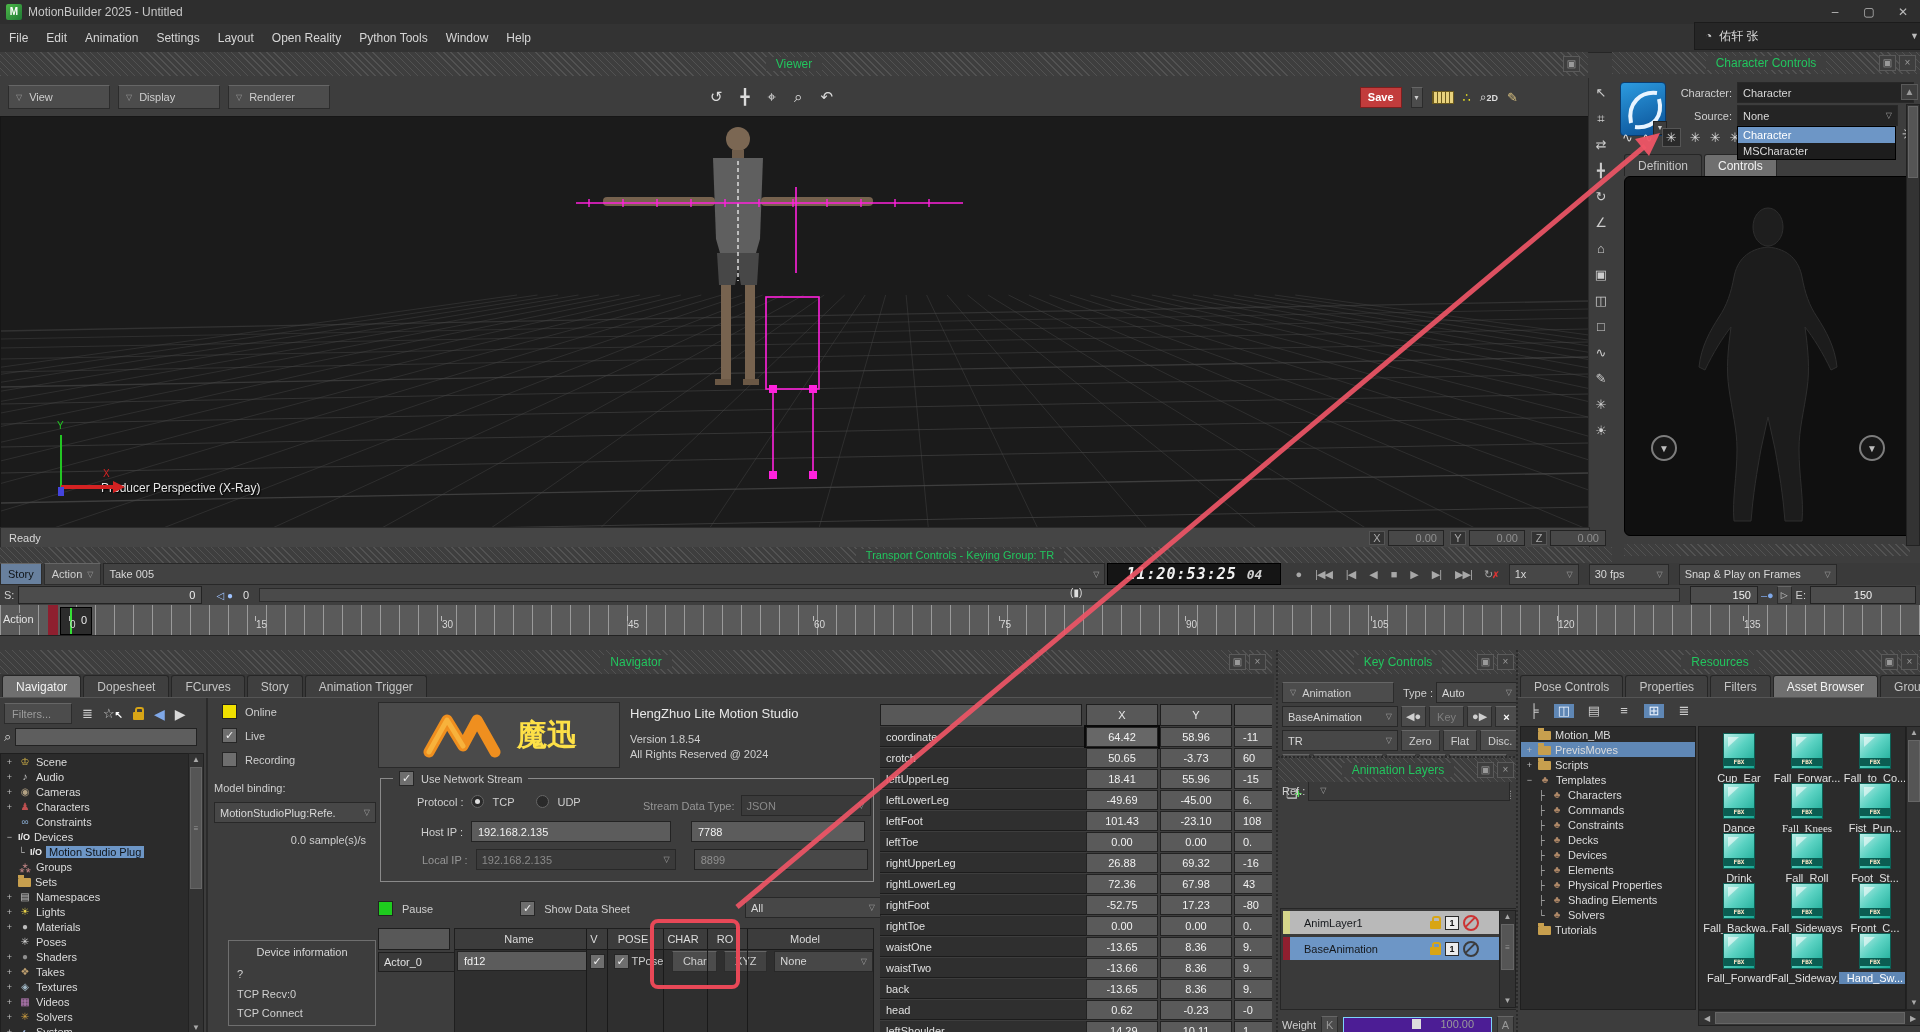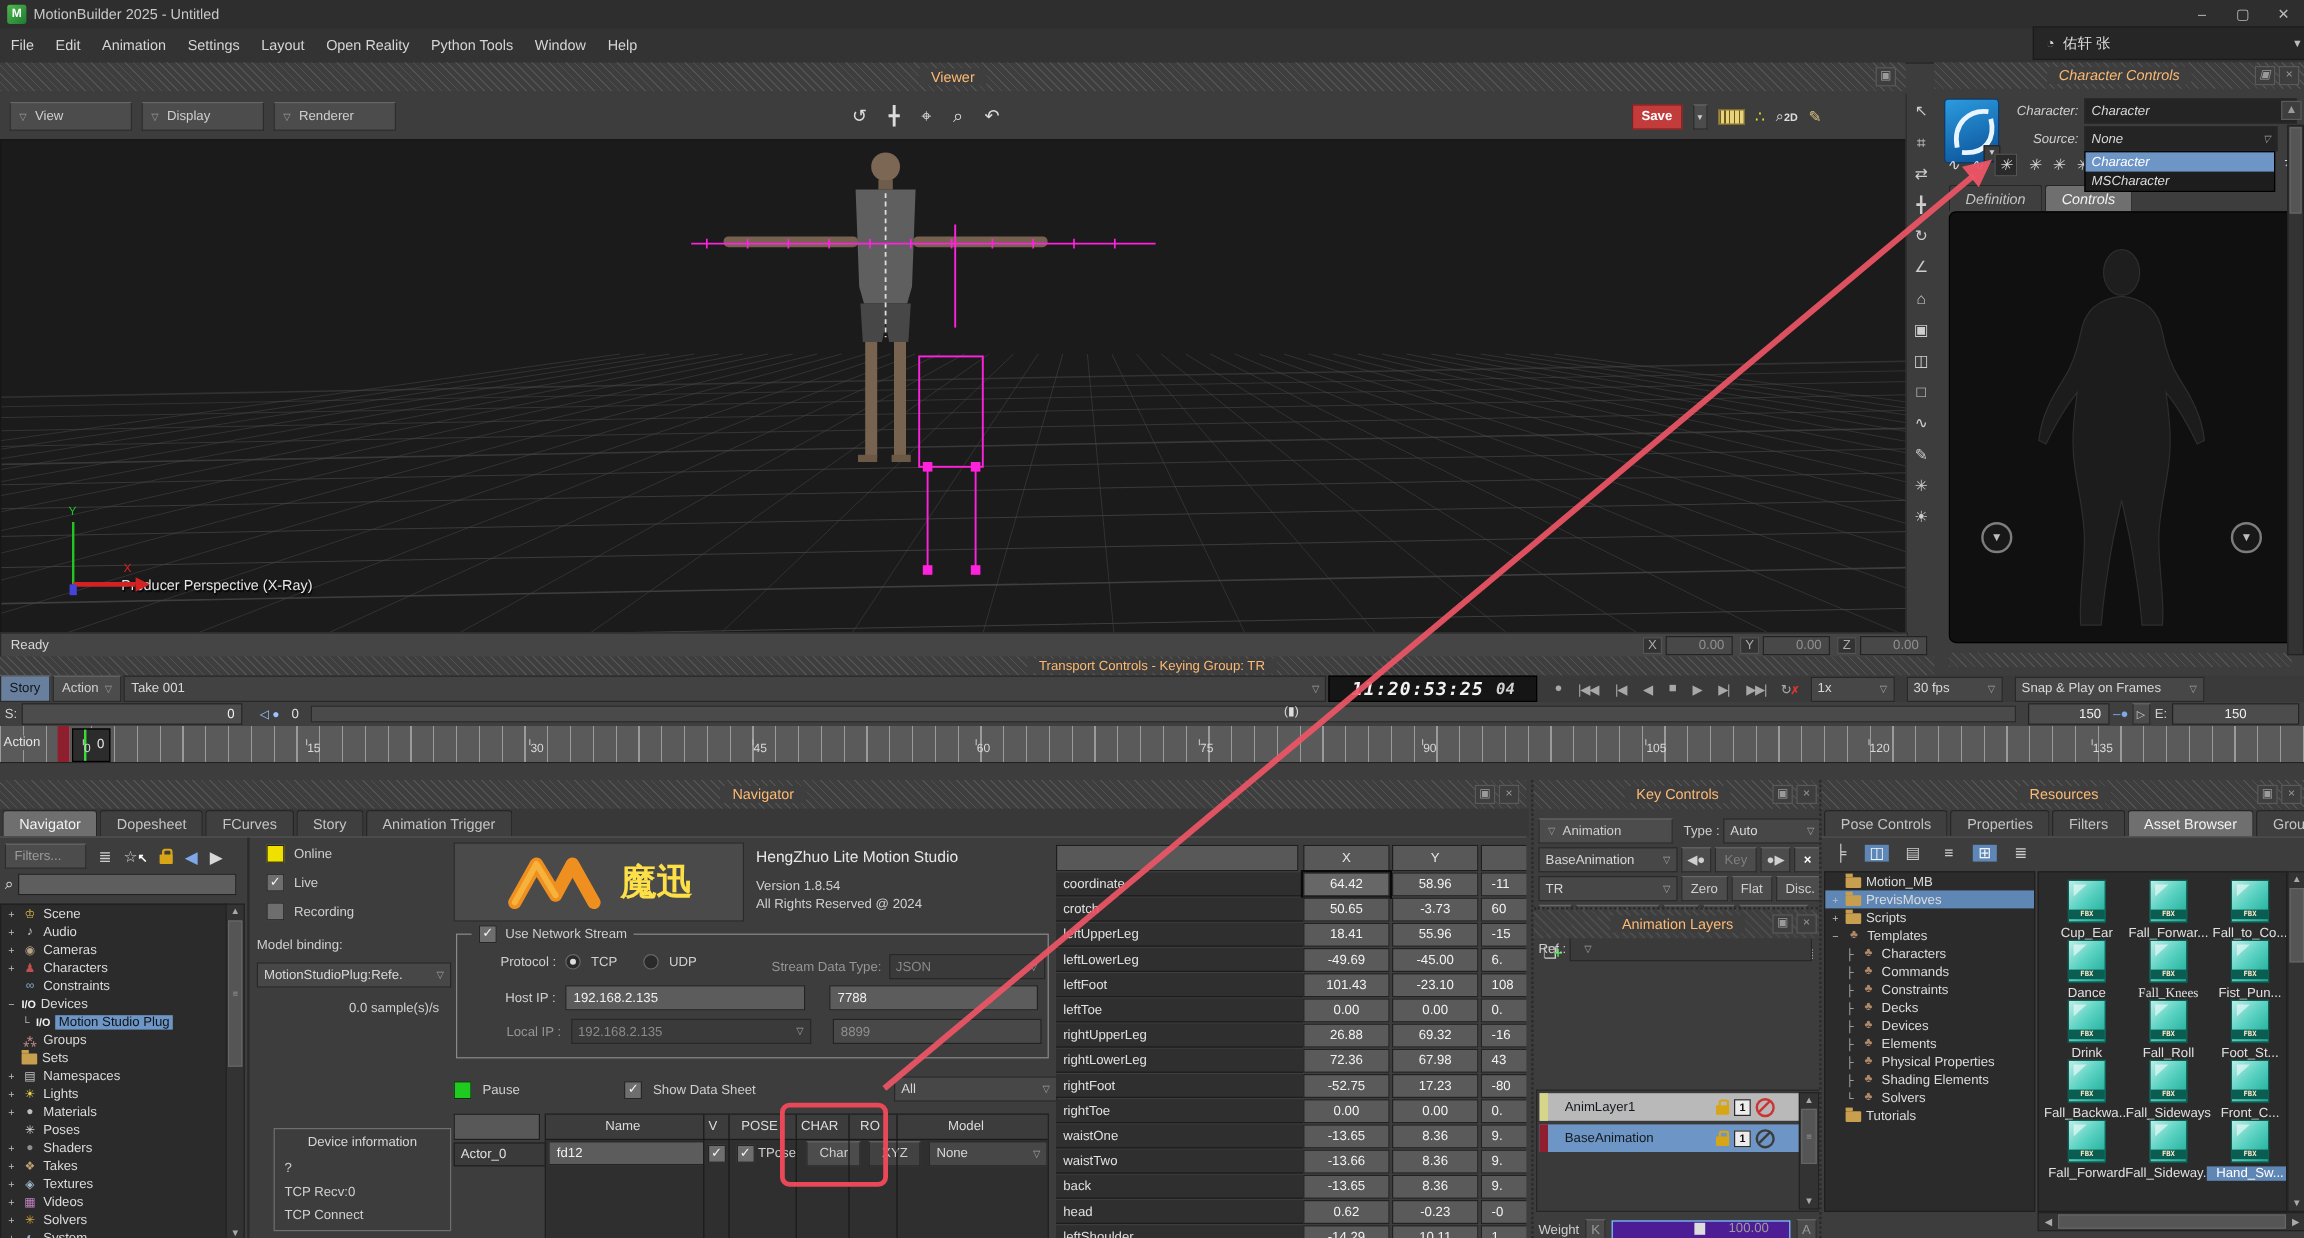--- a/index.html
+++ b/index.html
@@ -9,21 +9,21 @@
   
   .titlebar{background:#2e2e2e;color:#c8c8c8;font-size:12px;}
   .menubar{background:#333333;border-bottom:1px solid #262626;}
   .menu-item{padding:0 9px;color:#d6d6d6;font-size:12px;height:100%;display:flex;align-items:center;}
   .appicon{width:16px;height:16px;background:linear-gradient(135deg,#4db848,#1f7a34);border-radius:2px;
     color:#fff;font:bold 10px/16px "Liberation Sans",sans-serif;text-align:center;margin:0 6px 0 6px;}
   .winbtn{width:34px;text-align:center;color:#bbb;font-size:12px;height:22px;line-height:22px;}
   .userchip{background:#262626;border:1px solid #1b1b1b;color:#ddd;font-size:12px;gap:7px;padding:0 10px;}
   
   .hatch{background:#3e3e3e;background-image:repeating-linear-gradient(45deg,#525252 0 1px,rgba(0,0,0,0) 1px 5px);}
-  .hatch .cap{background:#3e3e3e;padding:0 10px;color:#fdba74;font-size:12px;white-space:nowrap;}
+  .hatch .cap{background:#3e3e3e;padding:0 10px;color:#22c55e;font-size:12px;white-space:nowrap;}
   .pic{display:inline-block;width:15px;height:14px;line-height:13px;text-align:center;color:#9a9a9a;
     background:#3e3e3e;border:1px solid #5a5a5a;font-size:10px;margin-left:3px;}
   
   .btn{display:inline-flex;align-items:center;background:#4c4c4c;border:1px solid #2c2c2c;border-top-color:#666;
     color:#cfcfcf;padding:0 7px;height:19px;white-space:nowrap;}
   .btn.dis{color:#7f7f7f;}
   .dd{display:flex;align-items:center;justify-content:space-between;background:#474747;border:1px solid #282828;
     color:#d8d8d8;padding:0 5px;height:19px;white-space:nowrap;overflow:hidden;}
   .dd::after{content:"▽";font-size:8px;color:#9f9f9f;margin-left:6px;}
   .dd.dark{background:#242424;}
@@ -312,21 +312,21 @@
 
 <div class="abs row hatch" style="left:0;top:547px;width:1920px;height:16px;justify-content:center;">
   <span class="cap" style="font-size:11px;">Transport Controls  -  Keying Group: TR</span>
 </div>
 <div class="abs row" style="left:0;top:563px;width:1920px;height:22px;background:#3a3a3a;border-bottom:1px solid #262626;gap:2px;">
   <span class="btn" style="background:#68809e;color:#101418;height:20px;">Story</span>
   <span class="btn" style="height:20px;">
       <span>Action</span>
       <span style="font-size:8px;color:#999;margin-left:5px;">▽</span>
     </span>
-  <span class="dd" style="width:990px;height:20px;background:#424242;">Take 001</span>
+  <span class="dd" style="width:990px;height:20px;background:#424242;">Take 005</span>
   <div class="row" style="width:172px;height:20px;background:#151515;border:1px solid #000;justify-content:center;gap:10px;">
     <span style="font:bold italic 15px 'DejaVu Sans Mono',monospace;color:#f2f2f2;letter-spacing:1px;">11:20:53:25</span>
     <span style="font:bold italic 13px 'DejaVu Sans Mono',monospace;color:#d0d0d0;">04</span>
   </div>
   <div class="row" style="gap:14px;margin-left:12px;">
       <span class="tbtn">●</span>
       <span class="tbtn">|◀◀</span>
       <span class="tbtn">|◀</span>
       <span class="tbtn">◀</span>
       <span class="tbtn">■</span>
@@ -1025,21 +1025,21 @@
       <div class="th" style="height:60px;"></div>
     <div class="ar" style="position:absolute;bottom:0;width:100%;">▼</div>
   </div>
   <div class="abs row" style="left:180px;top:360px;width:222px;height:14px;background:#333;border:1px solid #222;">
     <span class="ar" style="width:16px;color:#aaa;font-size:8px;text-align:center;">◀</span>
     <span class="th" style="flex:1;height:10px;background:#555;border:1px solid #666;"></span>
     <span class="ar" style="width:16px;color:#aaa;font-size:8px;text-align:center;">▶</span>
   </div>
 </div>
 
-<div class="abs" style="left:1612px;top:52px;width:308px;height:511px;background:#3d3d3d;font-style:italic;">
+<div class="abs" style="left:1612px;top:52px;width:308px;height:511px;background:#3d3d3d;">
   <div class="row hatch" style="height:22px;justify-content:center;position:relative;">
     <span class="cap">Character Controls</span>
     <span class="pic" style="position:absolute;right:24px;">▣</span>
     <span class="pic" style="position:absolute;right:4px;">×</span>
   </div>
   <div class="abs" style="left:8px;top:30px;width:44px;height:52px;background:linear-gradient(160deg,#2c9be0,#0a4f94);border:1px solid #0a3c70;border-radius:4px;">
     <svg width="44" height="52">
         <path d="M10 40 C6 20 20 8 36 10 M14 44 C34 46 42 32 38 16" stroke="#e8f4ff" stroke-width="4" fill="none"></path>
       </svg>
     <span style="position:absolute;right:-2px;bottom:0;width:12px;height:12px;background:#3d3d3d;border:1px solid #222;color:#ccc;font-size:7px;text-align:center;line-height:11px;">▼</span>

